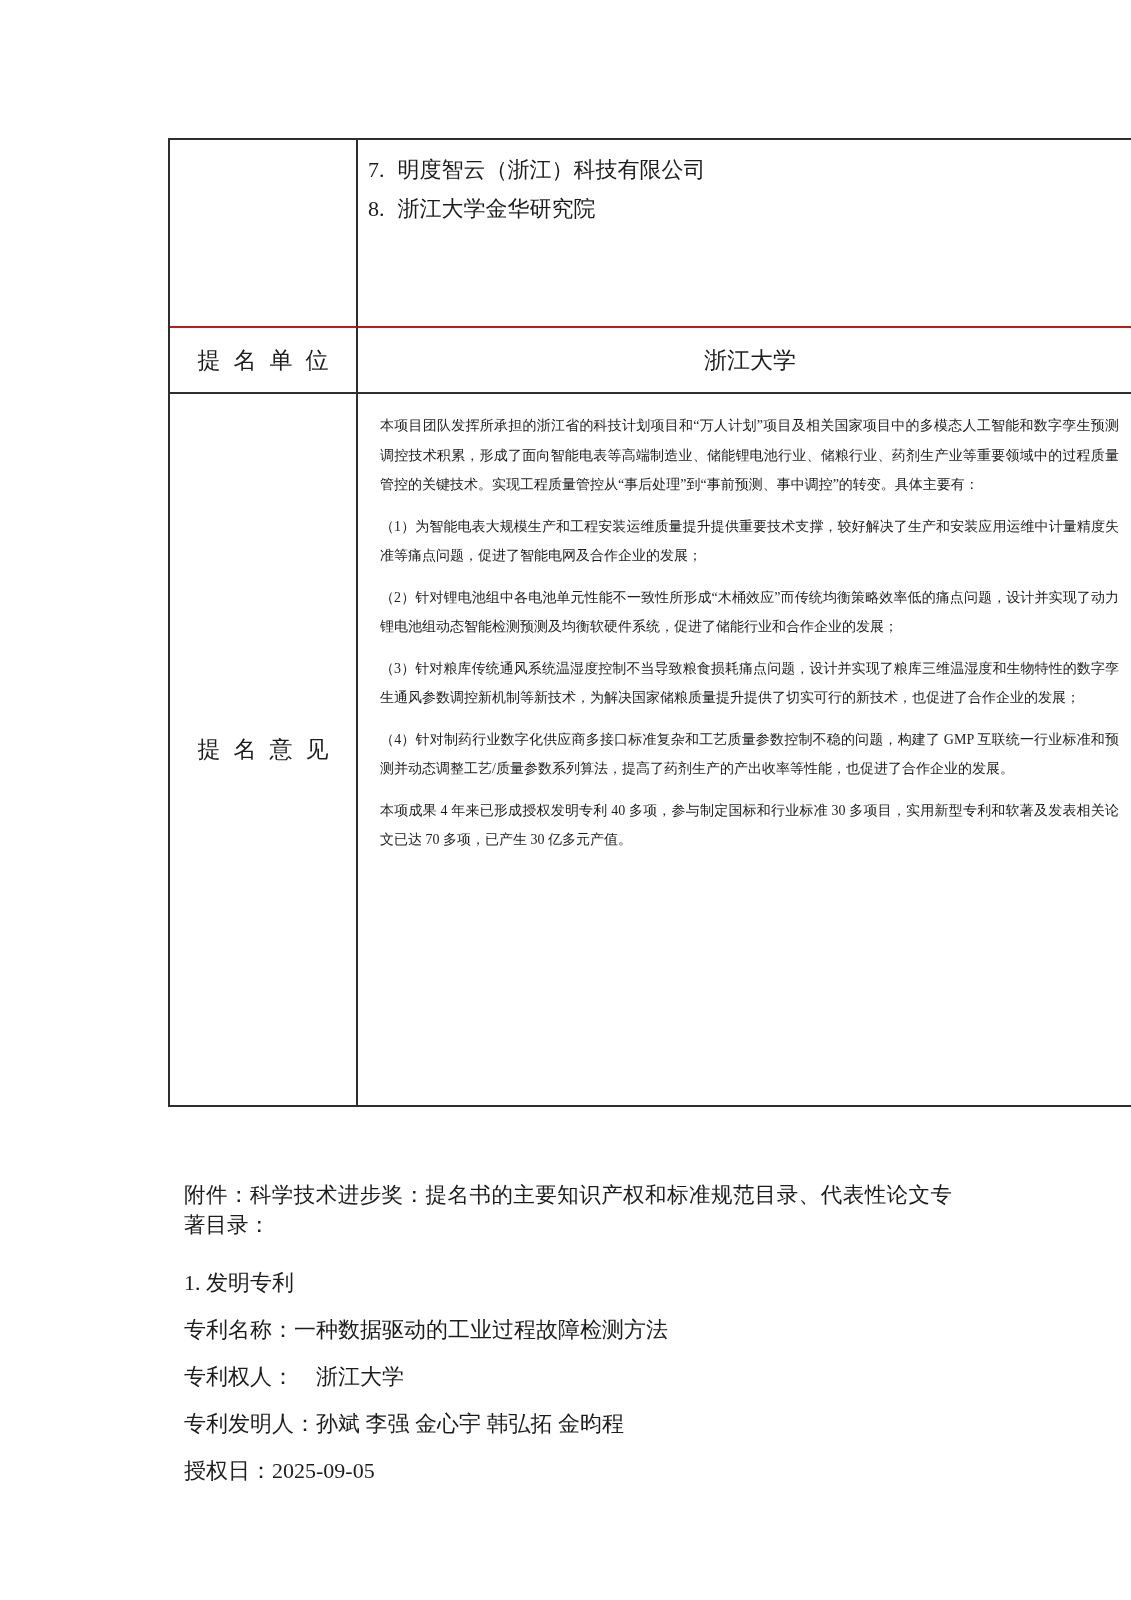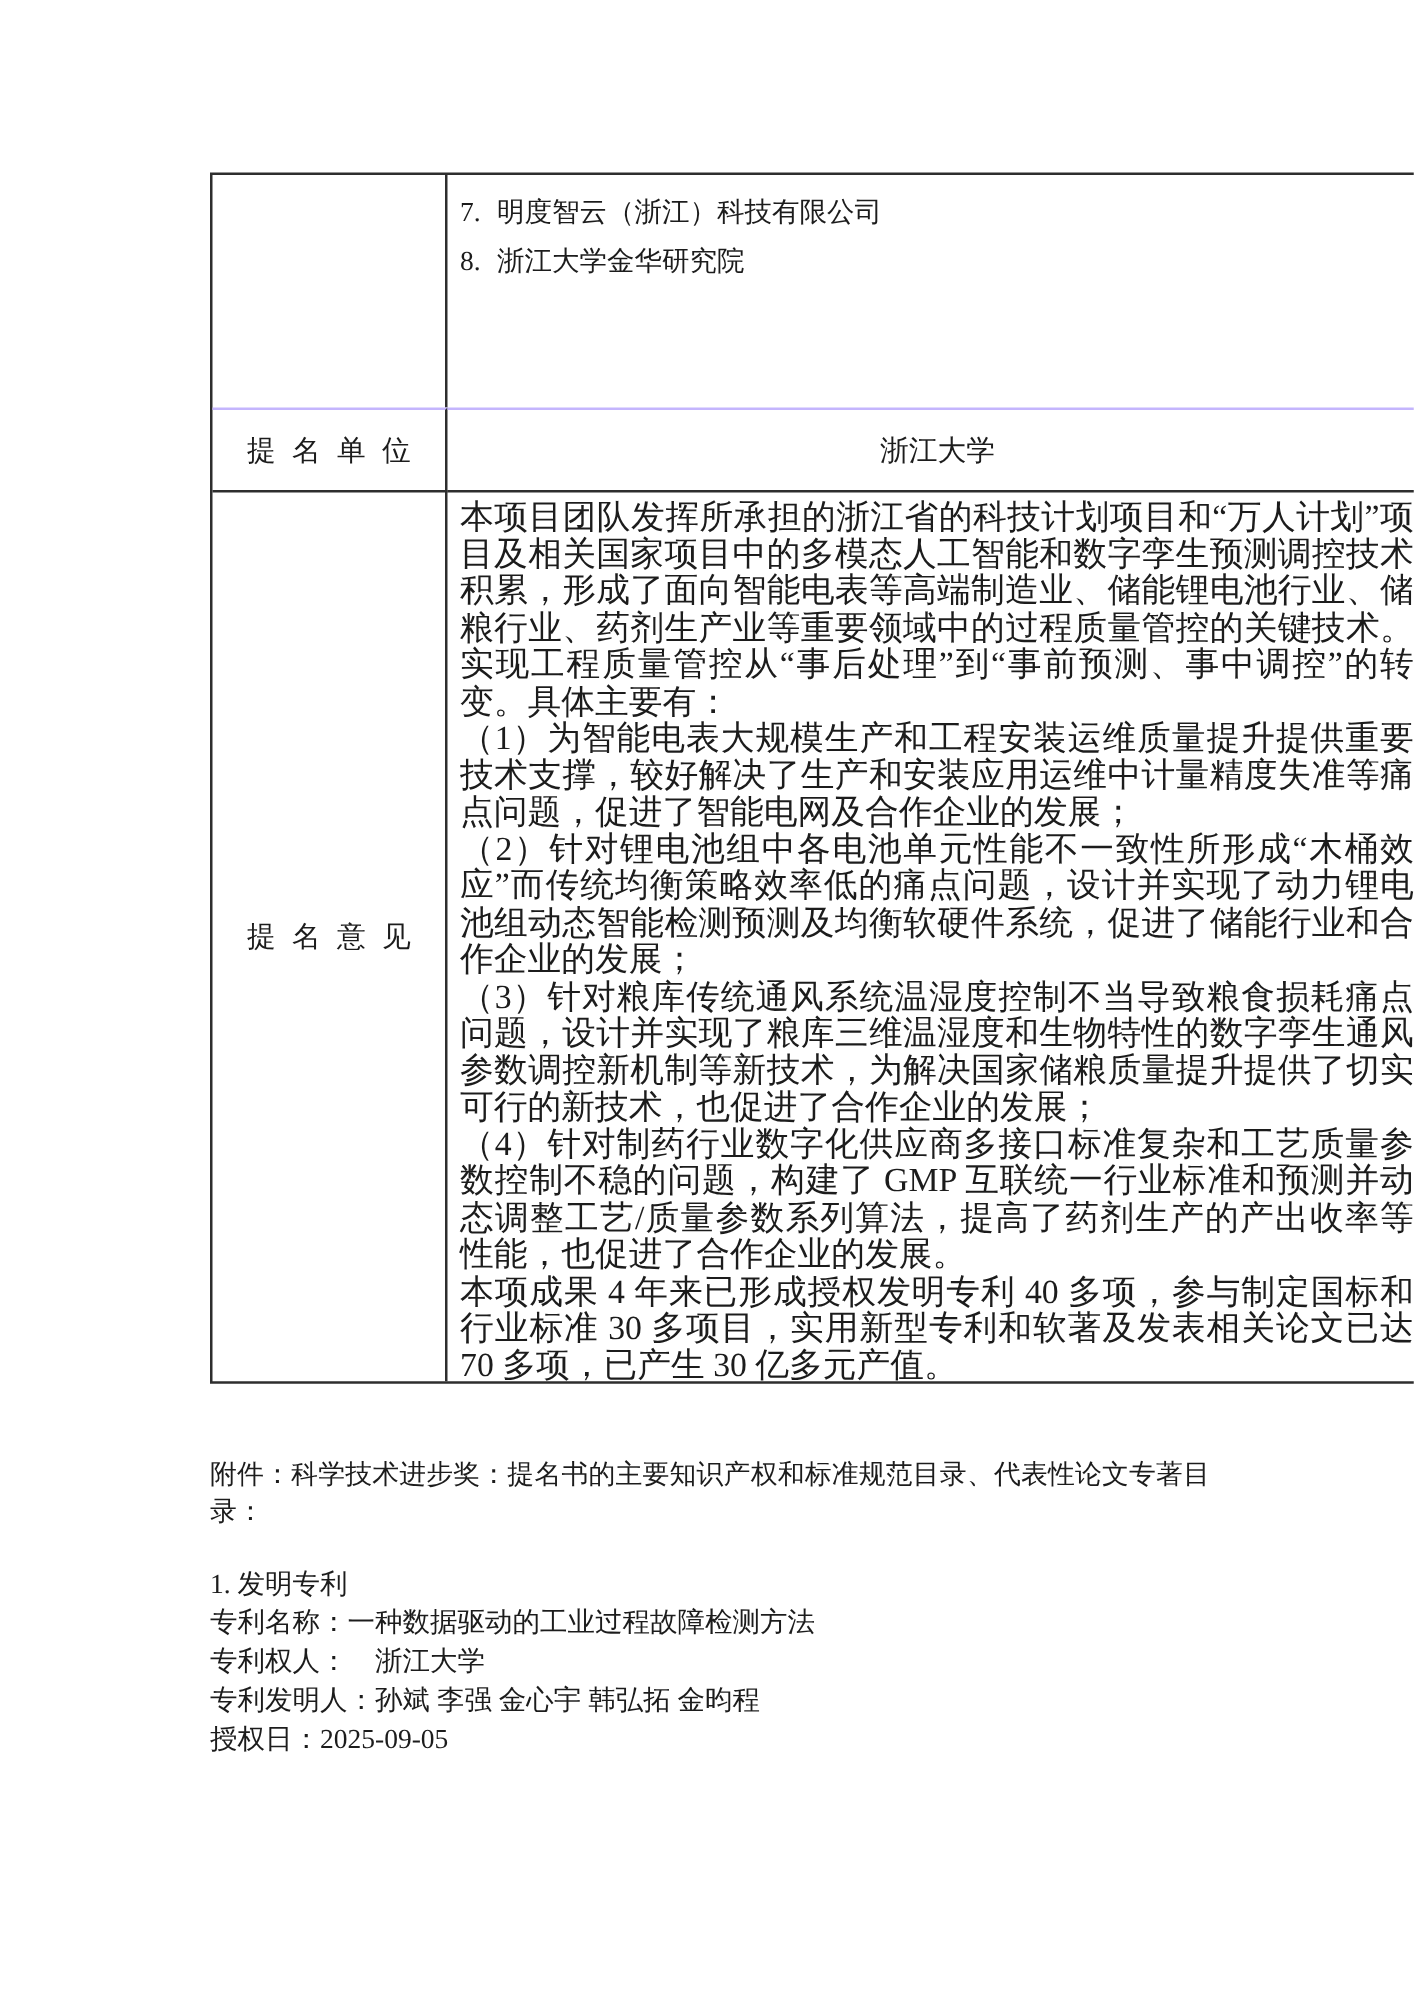--- a/index.html
+++ b/index.html
@@ -21,53 +21,53 @@
     width: 976px;
     height: 969px;
     box-sizing: border-box;
     border: 2px solid #2e2e2e;
     display: grid;
     grid-template-columns: 188px 1fr;
     grid-template-rows: 186px 66px 1fr;
   }
   .cell { box-sizing: border-box; overflow: hidden; }
   .cell.left { border-right: 2px solid #2e2e2e; display:flex; align-items:center; justify-content:center; }
-  .row2 { border-top: 2px solid #c4b5fd; }
+  .row2 { border-top: 2px solid #b91c1c; }
   .row3 { border-top: 2px solid #2e2e2e; }
 
   .head-label {
     font-size: 23px;
     letter-spacing: 13px;
     margin-right: -13px; 
     white-space: nowrap;
   }
 
   .consortium-cell { padding: 10px 12px 0 10px; }
   .list-item { line-height: 39px; font-size: 22px; white-space: nowrap; }
   .list-item .num { margin-right: 13px; }
 
   .unit-value-cell { display:flex; align-items:center; justify-content:center; font-size: 23px; }
 
   .opinion-cell { padding: 5px 11px 0 10px; }
   .opinion-cell p {
-    margin: 0;
-    font-size: 27px;
+    margin: 12px;
+    font-size: 14px;
     line-height: 29.5px;
     text-align: justify;
     text-justify: inter-character;
   }
 
   
   .attachment {
     position: absolute;
     left: 168px;
     top: 1164px;
     width: 800px;
   }
-  .attachment p { margin: 0; }
+  .attachment p { margin: 16px; }
   .attachment .intro {
     font-size: 21.5px;
     line-height: 30px;
     text-align: justify;
     text-justify: inter-character;
   }
   .attachment .section-heading {
     margin-top: 27px;
     font-size: 22px;
     line-height: 31px;

